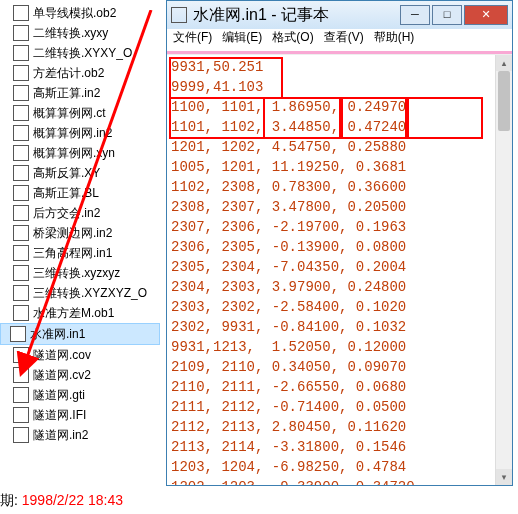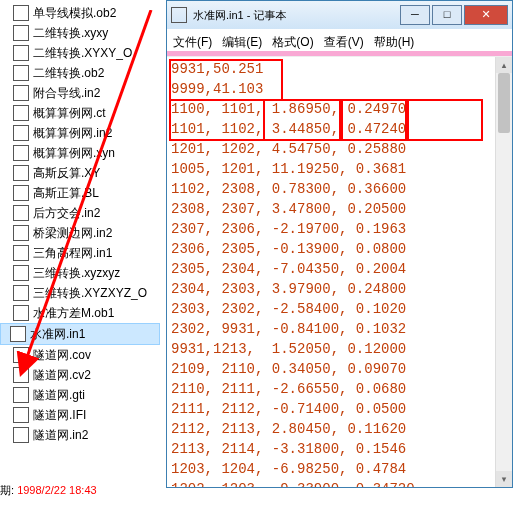--- a/index.html
+++ b/index.html
@@ -5,58 +5,58 @@
 body{margin:0;font:12px "Microsoft YaHei",SimSun,sans-serif;background:#fff;width:518px;height:514px;position:relative;overflow:hidden}
 .filepane{width:160px;float:left;padding-top:3px}
 .fitem{display:flex;align-items:center;height:20px;padding-left:13px;cursor:pointer}
 .fitem.sel{background:#cce8ff;border:1px solid #99d1ff;padding-left:9px}
 .ico{width:14px;height:14px;margin-right:4px;display:inline-block;border:1px solid #555;background:#fff;font-size:8px;text-align:center;line-height:12px;color:#333}
 .arrow{position:absolute;left:16px;top:10px;width:140px;height:400px;pointer-events:none;z-index:5}
 .arrow svg{width:100%;height:100%}
 .win{position:absolute;left:166px;top:0;width:345px;border:1px solid #3c7fb1;background:#fff}
 .titlebar{height:28px;background:linear-gradient(#eaf3fb,#cfe4f7);display:flex;align-items:center;padding:0 4px}
 .tico{width:14px;height:14px;border:1px solid #555;margin-right:6px}
-.ttxt{flex:1;font-size:11px}
+.ttxt{flex:1;font-size:16px}
 .wbtns{display:flex}
 .wbtn{width:28px;height:18px;border:1px solid #5a7ca0;background:#dbe9f7;margin-left:2px;text-align:center;line-height:16px;font-size:11px;cursor:pointer}
 .wbtn.close{background:#d04b3c;color:#fff;width:42px}
-.menubar{height:22px;border-bottom:5px solid #f9a8d4;display:flex;padding-left:6px;align-items:flex-end}
+.menubar{height:22px;border-bottom:3px solid #f9a8d4;display:flex;padding-left:6px;align-items:flex-start}
 .mitem{margin-right:10px;cursor:pointer}
 .content{position:relative;height:430px;overflow:hidden;border-top:1px solid #eee}
 .txt{font:14px/20px "Courier New",monospace;padding:2px 2px 2px 4px;white-space:pre;color:#c2410c}
 .scrollbar{position:absolute;right:0;top:0;width:16px;height:100%;background:#f0f0f0;border-left:1px solid #ddd}
 .sbtn{height:16px;background:#e4e4e4;text-align:center;font-size:9px;line-height:16px;color:#666;cursor:pointer}
 .sthumb{position:absolute;top:16px;left:2px;width:12px;height:60px;background:#c2c2c2;border-radius:2px;cursor:pointer}
 .redbox{position:absolute;border:2px solid #ff0000;pointer-events:none}
-.status{position:absolute;bottom:16px;left:0;font-size:11px}
+.status{position:absolute;bottom:4px;left:0;font-size:14px}
 .status .date{color:#ff0000}
 </style>
 </head>
 <body>
 
 <div class="filepane" id="filepane">
     <div class="fitem">
       <span class="ico"></span>
       <span>单导线模拟.ob2</span>
     </div>
     <div class="fitem">
       <span class="ico"></span>
       <span>二维转换.xyxy</span>
     </div>
     <div class="fitem">
       <span class="ico"></span>
       <span>二维转换.XYXY_O</span>
     </div>
     <div class="fitem">
       <span class="ico"></span>
-      <span>二维转换.ob2</span>
+      <span>方差估计.ob2</span>
     </div>
     <div class="fitem">
       <span class="ico"></span>
-      <span>附合导线.in2</span>
+      <span>高斯正算.in2</span>
     </div>
     <div class="fitem">
       <span class="ico"></span>
       <span>概算算例网.ct</span>
     </div>
     <div class="fitem">
       <span class="ico"></span>
       <span>概算算例网.in2</span>
     </div>
     <div class="fitem">

